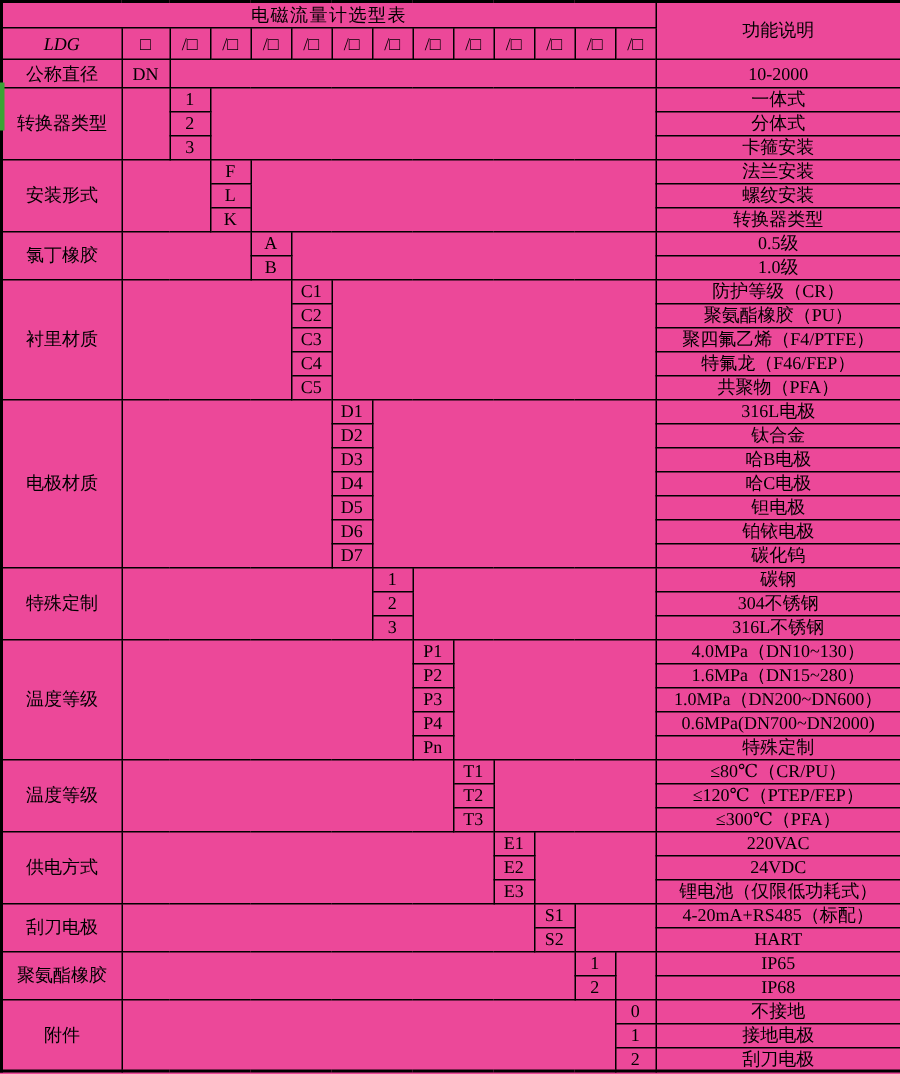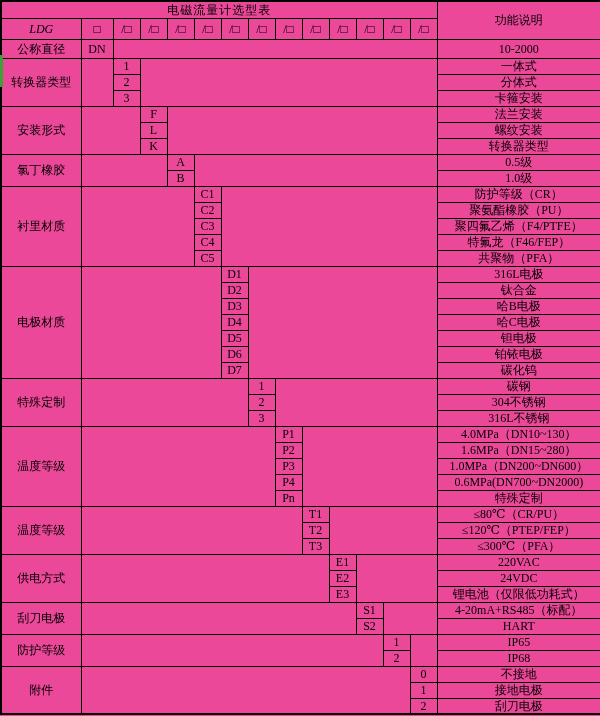--- a/index.html
+++ b/index.html
@@ -279,21 +279,21 @@
       <td>S1</td>
       <td rowspan="2" colspan="2"></td>
       <td class="desc">4-20mA+RS485（标配）</td>
     </tr>
     <tr>
       <td>S2</td>
       <td class="desc">HART</td>
     </tr>
 
     <tr>
-      <td rowspan="2" class="cat">防护等级</td>
+      <td rowspan="2" class="cat">聚氨酯橡胶</td>
       <td rowspan="2" colspan="11"></td>
       <td>1</td>
       <td rowspan="2" colspan="1"></td>
       <td class="desc">IP65</td>
     </tr>
     <tr>
       <td>2</td>
       <td class="desc">IP68</td>
     </tr>
 

